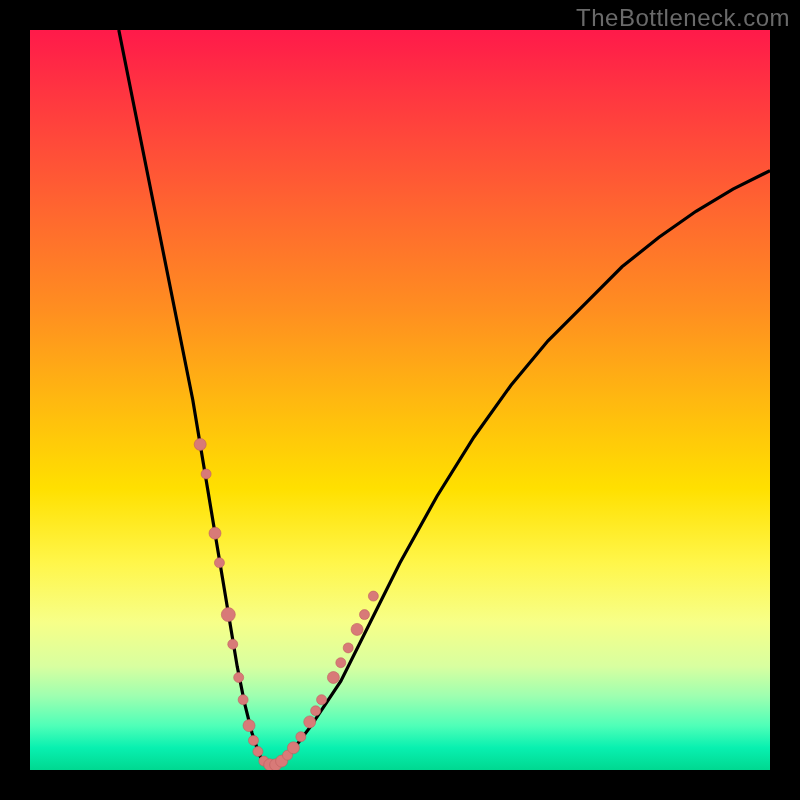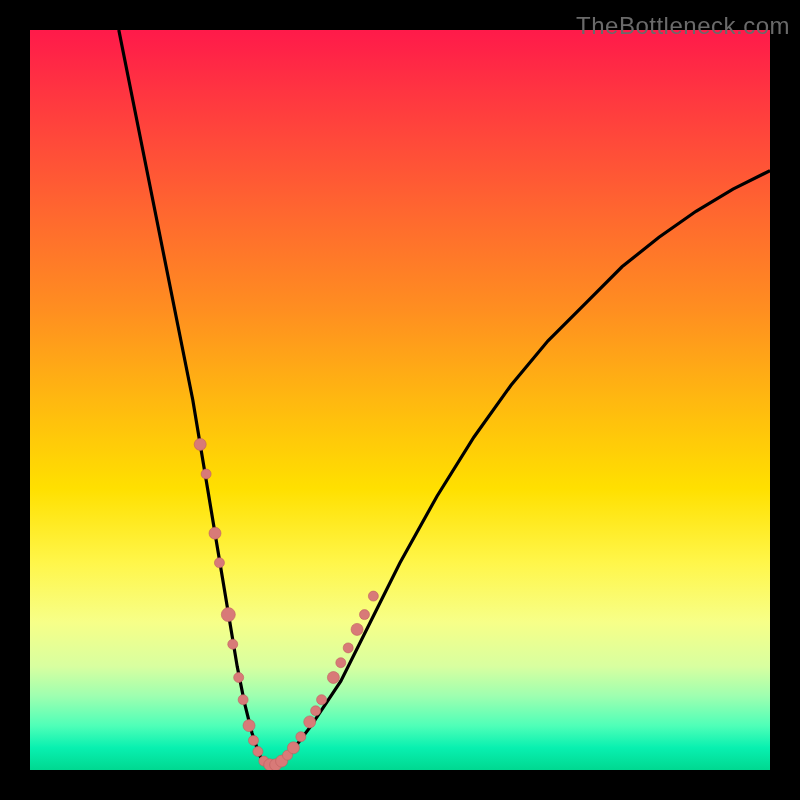--- a/index.html
+++ b/index.html
@@ -12,21 +12,21 @@
     font-family: Arial, Helvetica, sans-serif;
   }
   .frame {
     position: relative;
     width: 800px;
     height: 800px;
     background: #000;
   }
   .watermark {
     position: absolute;
-    top: 12px;
+    top: 4px;
     right: 10px;
     color: #6a6a6a;
     font-size: 24px;
     font-weight: 500;
     letter-spacing: 0.5px;
     z-index: 50;
   }
   .plot-outer {
     position: absolute;
     left: 30px;

